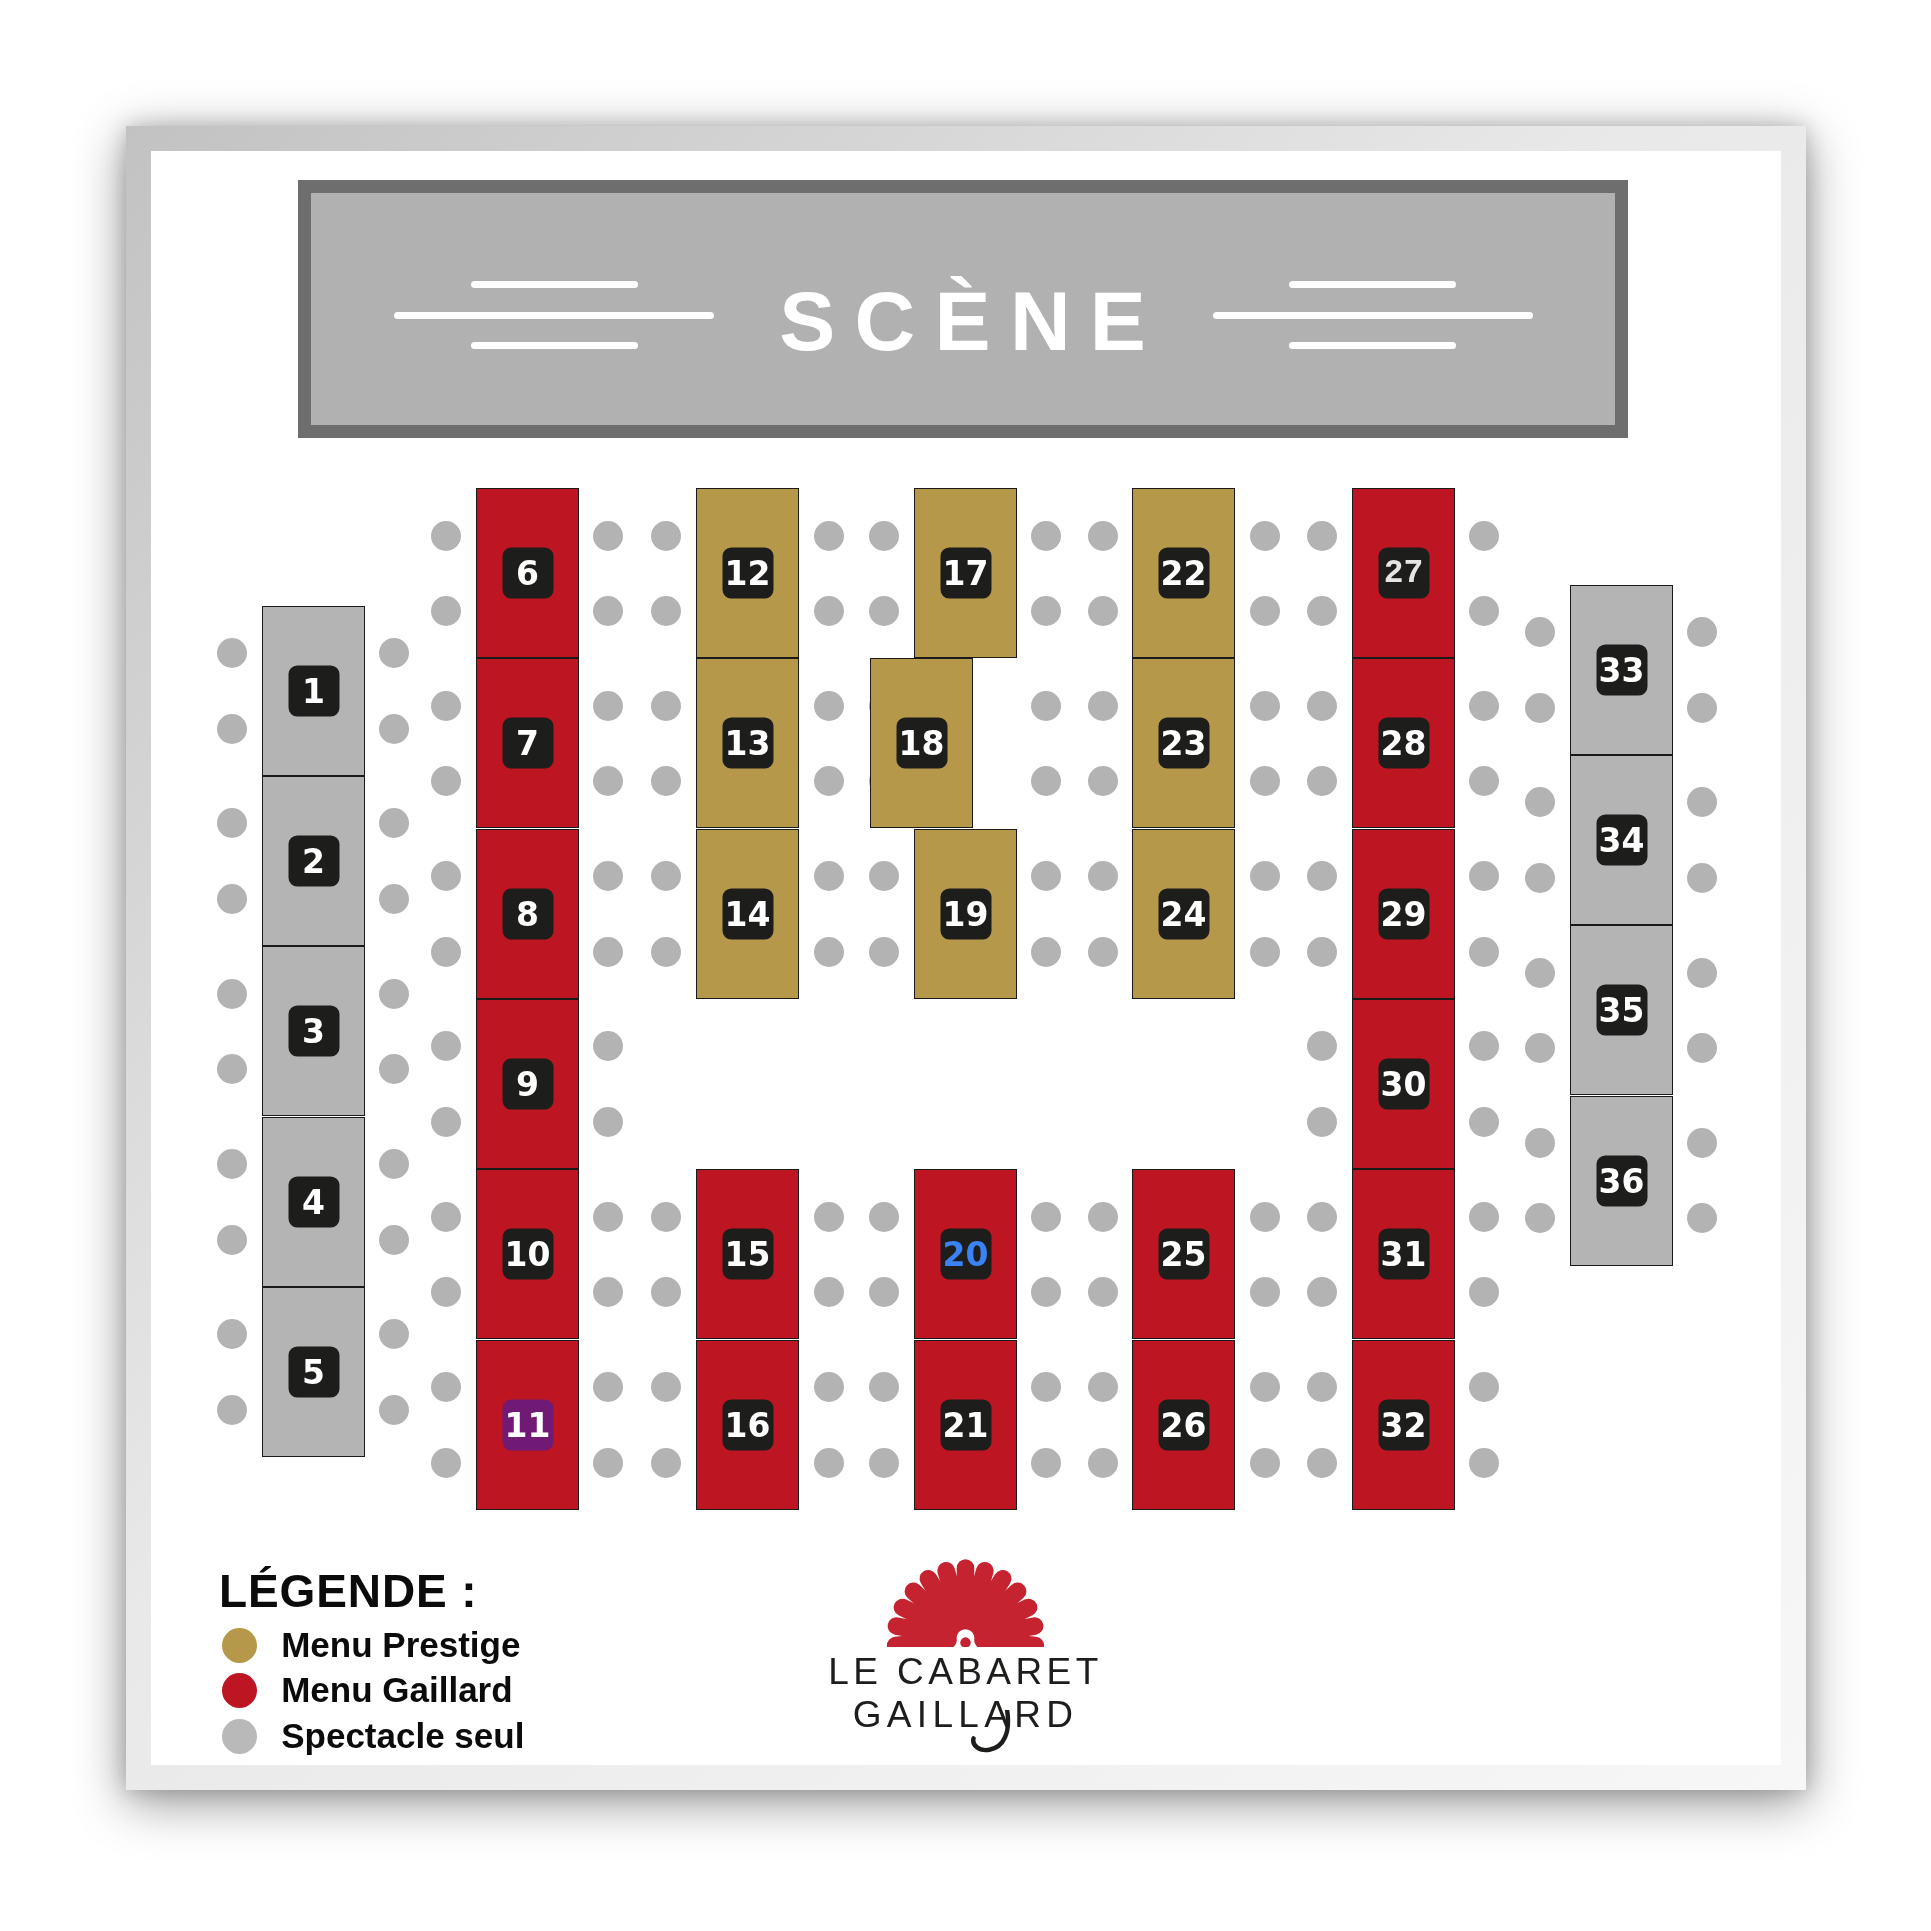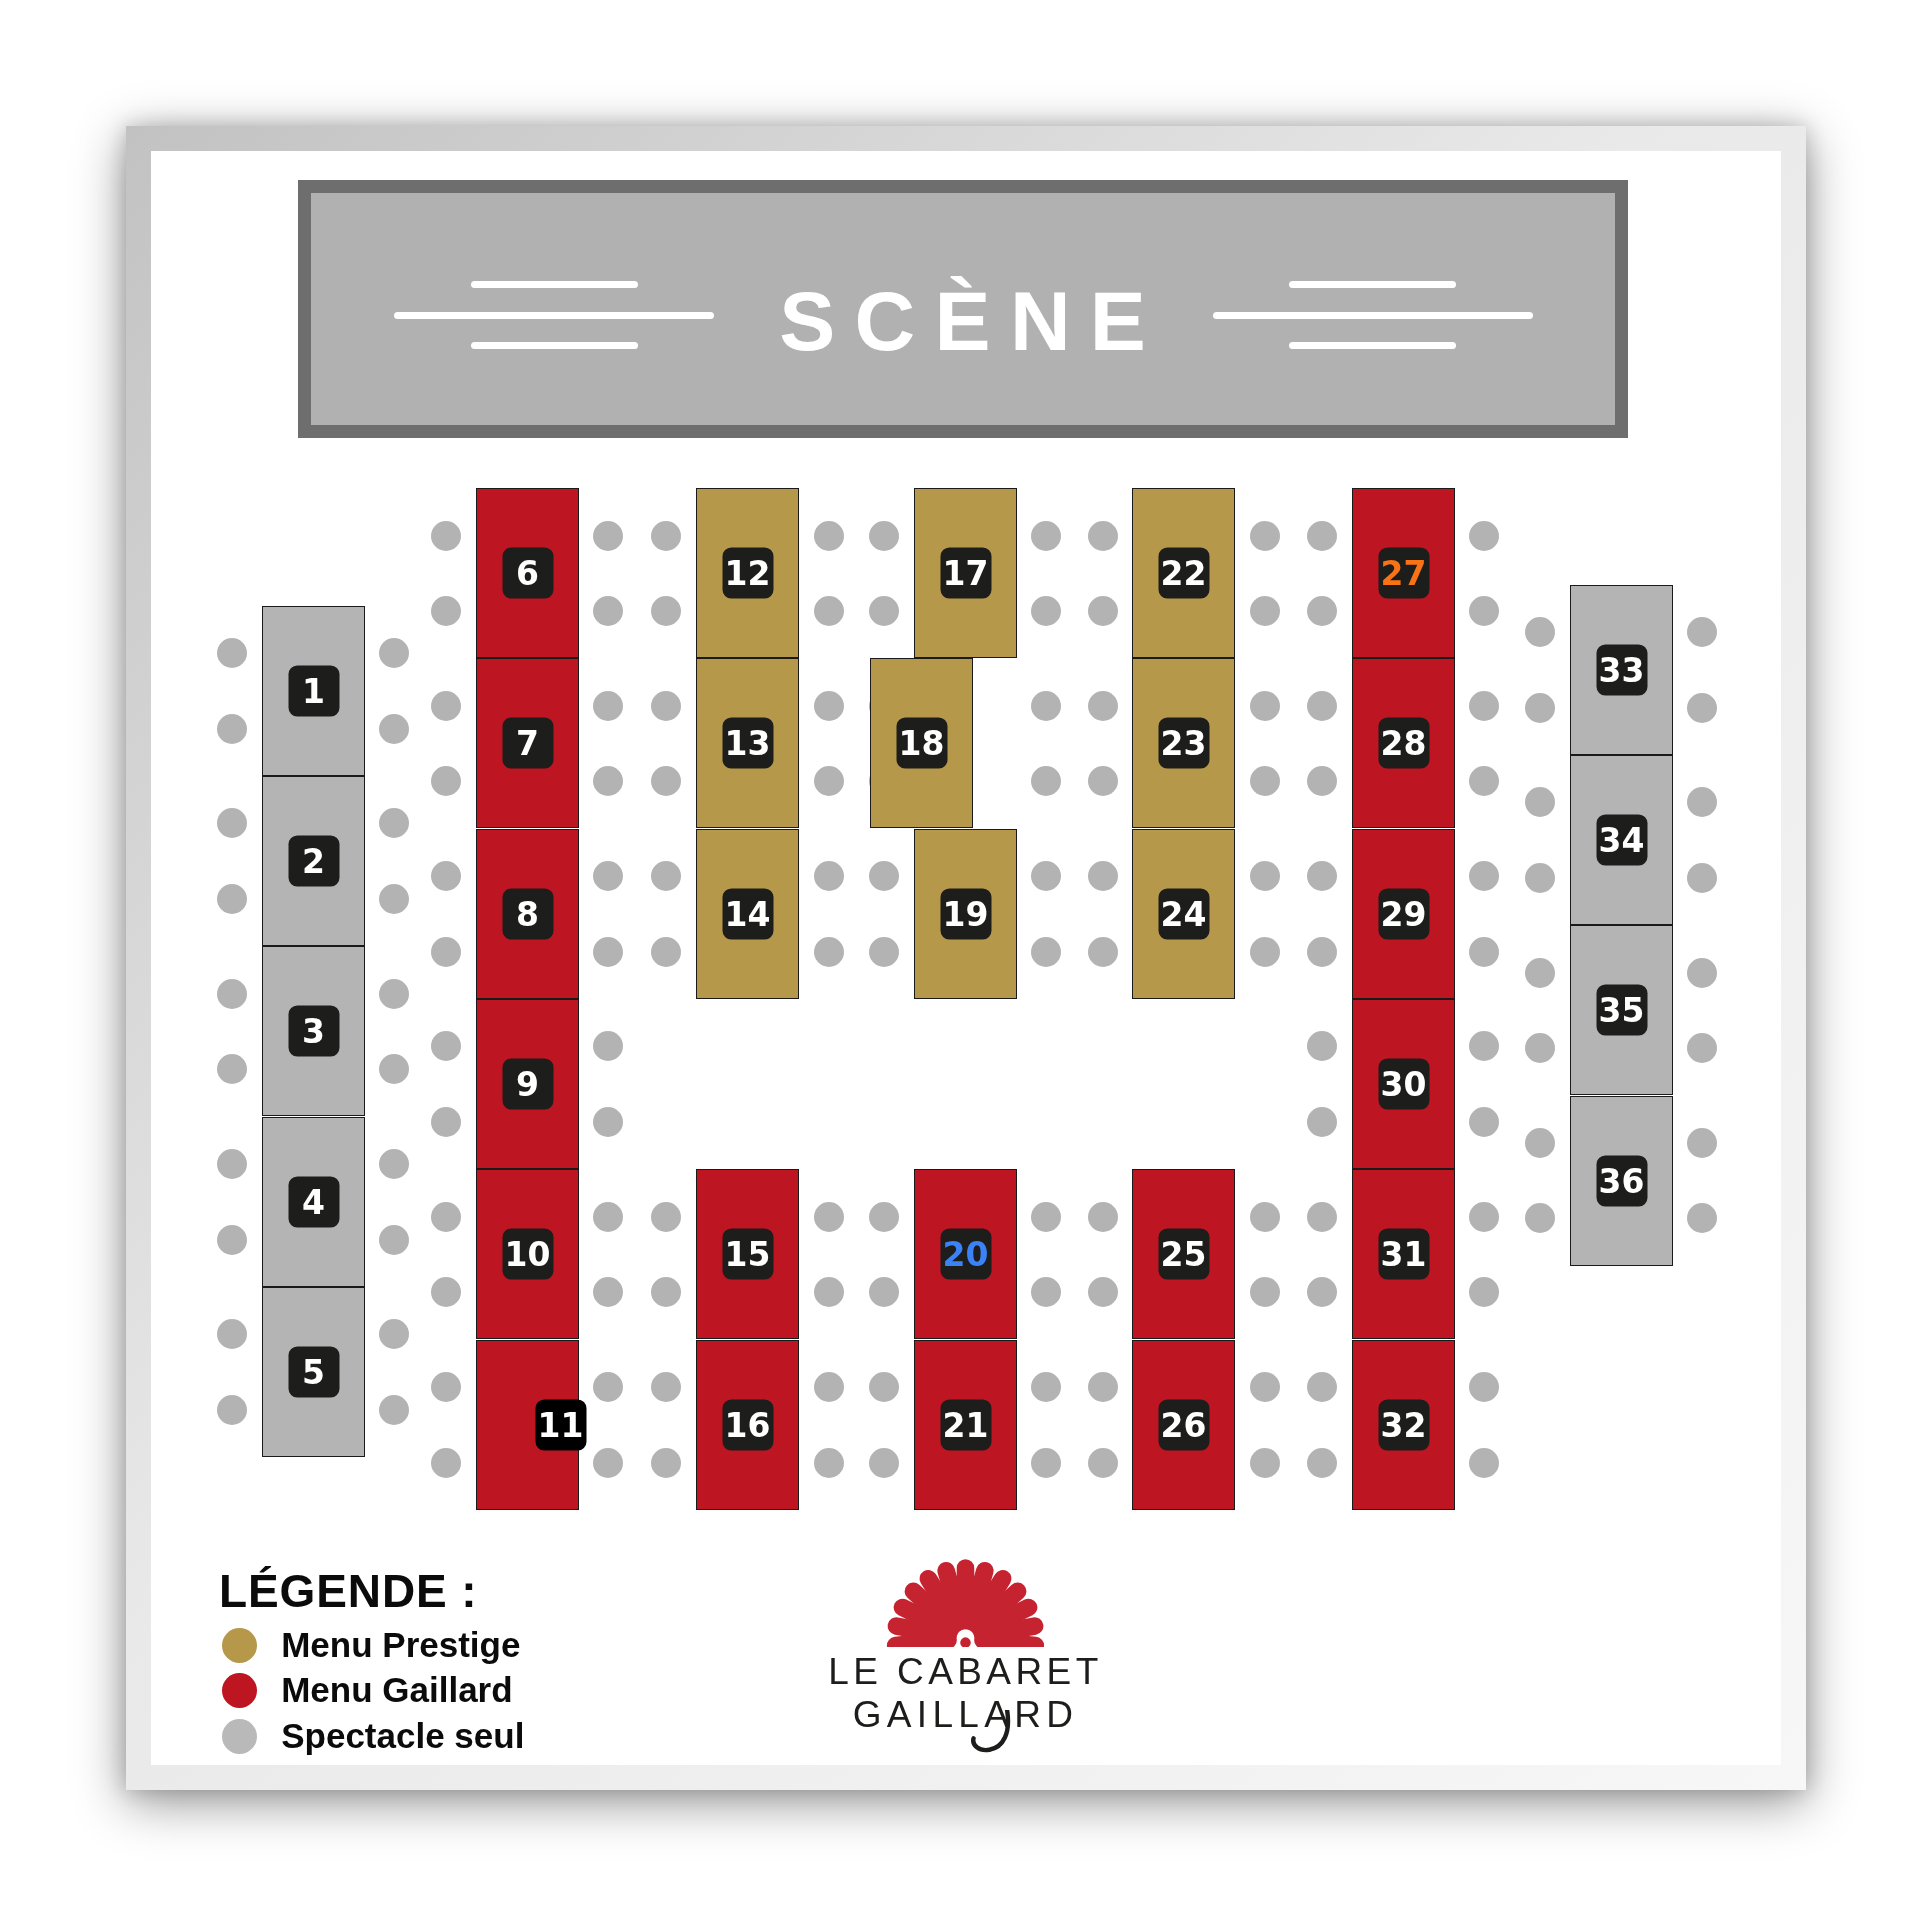--- a/index.html
+++ b/index.html
@@ -134,21 +134,21 @@
       <div class="chair" style="left: 593px; top: 1202px; background: rgb(179, 179, 179);"></div>
       <div class="chair" style="left: 593px; top: 1277px; background: rgb(179, 179, 179);"></div>
       <div class="table" style="left: 476px; top: 1169px; background: rgb(189, 21, 34); border-color: rgb(26, 26, 26);">
         <div class="badge" style="background: rgb(29, 29, 27); color: rgb(255, 255, 255);">10</div>
       </div>
       <div class="chair" style="left: 431px; top: 1372px; background: rgb(179, 179, 179);"></div>
       <div class="chair" style="left: 431px; top: 1448px; background: rgb(179, 179, 179);"></div>
       <div class="chair" style="left: 593px; top: 1372px; background: rgb(179, 179, 179);"></div>
       <div class="chair" style="left: 593px; top: 1448px; background: rgb(179, 179, 179);"></div>
       <div class="table" style="left: 476px; top: 1340px; background: rgb(189, 21, 34); border-color: rgb(26, 26, 26);">
-        <div class="badge" style="background: #000000; color: rgb(255, 255, 255); margin-left: 33px;">11</div>
+        <div class="badge" style="background: #701a75; color: rgb(255, 255, 255);">11</div>
       </div>
       <div class="chair" style="left: 651px; top: 521px; background: rgb(179, 179, 179);"></div>
       <div class="chair" style="left: 651px; top: 596px; background: rgb(179, 179, 179);"></div>
       <div class="chair" style="left: 814px; top: 521px; background: rgb(179, 179, 179);"></div>
       <div class="chair" style="left: 814px; top: 596px; background: rgb(179, 179, 179);"></div>
       <div class="table" style="left: 696px; top: 488px; background: rgb(182, 152, 74); border-color: rgb(26, 26, 26);">
         <div class="badge" style="background: rgb(29, 29, 27); color: rgb(255, 255, 255);">12</div>
       </div>
       <div class="chair" style="left: 651px; top: 691px; background: rgb(179, 179, 179);"></div>
       <div class="chair" style="left: 651px; top: 766px; background: rgb(179, 179, 179);"></div>
@@ -246,21 +246,21 @@
       <div class="chair" style="left: 1250px; top: 1372px; background: rgb(179, 179, 179);"></div>
       <div class="chair" style="left: 1250px; top: 1448px; background: rgb(179, 179, 179);"></div>
       <div class="table" style="left: 1132px; top: 1340px; background: rgb(189, 21, 34); border-color: rgb(26, 26, 26);">
         <div class="badge" style="background: rgb(29, 29, 27); color: rgb(255, 255, 255);">26</div>
       </div>
       <div class="chair" style="left: 1307px; top: 521px; background: rgb(179, 179, 179);"></div>
       <div class="chair" style="left: 1307px; top: 596px; background: rgb(179, 179, 179);"></div>
       <div class="chair" style="left: 1469px; top: 521px; background: rgb(179, 179, 179);"></div>
       <div class="chair" style="left: 1469px; top: 596px; background: rgb(179, 179, 179);"></div>
       <div class="table" style="left: 1352px; top: 488px; background: rgb(189, 21, 34); border-color: rgb(26, 26, 26);">
-        <div class="badge" style="background: rgb(29, 29, 27); color: #f97316;">27</div>
+        <div class="badge" style="background: rgb(29, 29, 27); color: #e5e5e5; font-family: Liberation Mono, monospace;">27</div>
       </div>
       <div class="chair" style="left: 1307px; top: 691px; background: rgb(179, 179, 179);"></div>
       <div class="chair" style="left: 1307px; top: 766px; background: rgb(179, 179, 179);"></div>
       <div class="chair" style="left: 1469px; top: 691px; background: rgb(179, 179, 179);"></div>
       <div class="chair" style="left: 1469px; top: 766px; background: rgb(179, 179, 179);"></div>
       <div class="table" style="left: 1352px; top: 658px; background: rgb(189, 21, 34); border-color: rgb(26, 26, 26);">
         <div class="badge" style="background: rgb(29, 29, 27); color: rgb(255, 255, 255);">28</div>
       </div>
       <div class="chair" style="left: 1307px; top: 861px; background: rgb(179, 179, 179);"></div>
       <div class="chair" style="left: 1307px; top: 937px; background: rgb(179, 179, 179);"></div>

